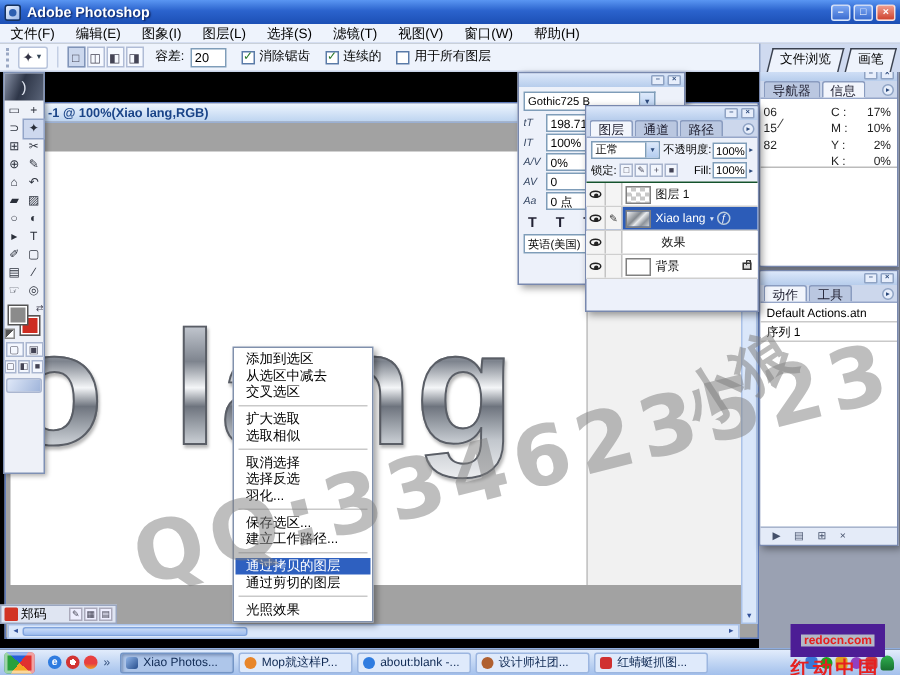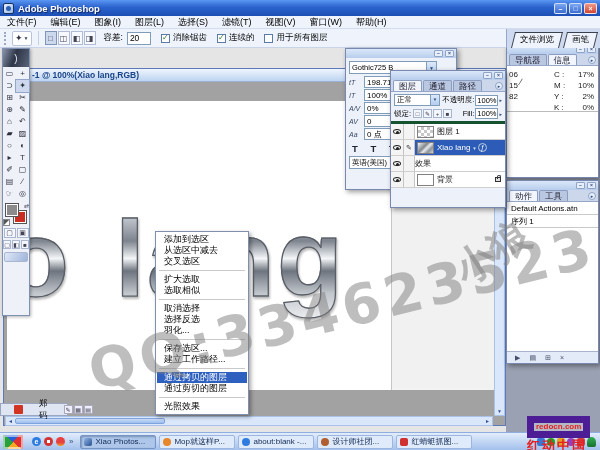--- a/index.html
+++ b/index.html
@@ -1,17 +1,17 @@
 <!DOCTYPE html>
 <html><head>
 <meta charset="utf-8">
 <style>
 *{box-sizing:border-box;margin:0;padding:0;font-family:"Liberation Sans","DejaVu Sans",sans-serif}
 body{margin:0;background:#444}
-#page{position:relative;width:600px;height:450px;overflow:hidden;background:#e5e5e5;font-size:9px}
+#page{position:relative;width:600px;height:450px;overflow:hidden;background:#000000;font-size:9px}
 
 .titlebar{position:absolute;left:0;top:0;width:600px;height:16px;background:linear-gradient(180deg,#5a96f2 0%,#2b63cd 45%,#1c4fb5 100%);display:flex;align-items:center;gap:4px;padding:0 3px;z-index:6}
 .ps-icon{width:11px;height:11px;border-radius:2px;background:linear-gradient(135deg,#e8f0ff,#9ab8e8);border:1px solid #16325e;position:relative;flex:none}
 .ps-icon::after{content:"";position:absolute;left:2px;top:2px;width:5px;height:5px;border-radius:50%;background:#2d5fb0}
 .title-text{color:#fff;font-size:9.5px;font-weight:bold;text-shadow:1px 1px 1px rgba(0,0,30,.6)}
 .win-btns{margin-left:auto;display:flex;gap:2px}
 .wbtn{width:13px;height:11px;border-radius:2px;border:1px solid rgba(255,255,255,.75);background:linear-gradient(180deg,#7ba6f2,#3a6cd0);color:#fff;font-size:7px;line-height:9px;text-align:center;font-weight:bold}
 .wbtn.close{background:linear-gradient(180deg,#ef9a8a,#cf4430)}
 
 .menubar{position:absolute;left:0;top:16px;width:600px;height:13px;background:#eef3fc;border-bottom:1px solid #d4ddf0;display:flex;align-items:flex-start;z-index:6}
@@ -94,35 +94,35 @@
 .lpc1{display:flex;align-items:center;gap:2px;padding:2px 3px;font-size:7.5px}
 .blendbox{width:46px;height:12px;background:#fff;border:1px solid #7f9db9;display:flex;align-items:center;justify-content:space-between;padding-left:2px}
 .bb-dd{width:9px;height:10px;background:linear-gradient(180deg,#dde9fb,#b3ccef);border-left:1px solid #7f9db9;font-size:4.5px;line-height:10px;text-align:center;color:#2c4a7c;font-style:normal}
 .opac{margin-left:auto;display:flex;align-items:center;gap:1px;white-space:nowrap}
 .valbox{background:#fff;border:1px solid #7f9db9;height:11px;line-height:10px;padding:0 1px;font-size:7.5px}
 .spin{font-size:5px;color:#2c4a7c;font-style:normal}
 .lpc2{display:flex;align-items:center;gap:2px;padding:0 3px 2px;font-size:7.5px}
 .lockbtns{display:flex;gap:1px}
 .lockbtn{width:9px;height:9px;border:1px solid #a8b4cc;background:#f2f6fd;font-size:6px;line-height:8px;text-align:center;color:#445}
 .fillwrap{margin-left:auto;display:flex;align-items:center;gap:1px;white-space:nowrap}
-.lrows{background:#fff;border-top:3px solid #14532d}
+.lrows{background:#fff;border-top:1px solid #14532d}
 .lrow{display:flex;align-items:center;height:16px;border-bottom:1px solid #cfcfcf;background:#fff}
 .lrow.sel{background:#2c5cb8}
 .lrow.sel .lname{color:#fff}
 .leye{width:13px;align-self:stretch;border-right:1px solid #c4c4c4;display:flex;align-items:center;justify-content:center;background:#f4f4f4}
 .eyeball{display:block;width:8px;height:5px;border:1px solid #222;border-radius:50%;position:relative}
 .eyeball::after{content:"";position:absolute;left:2px;top:0.5px;width:3px;height:3px;border-radius:50%;background:#222}
 .lcol2{width:11px;align-self:stretch;border-right:1px solid #c4c4c4;display:flex;align-items:center;justify-content:center;font-size:7px;color:#333;background:#f4f4f4}
 .lcol2 i{font-style:normal}
 .lthumb{width:17px;height:12px;border:1px solid #808080;margin:0 3px 0 2px;flex:none}
 .lthumb.checker{background:repeating-conic-gradient(#c8c8c8 0% 25%,#fff 0% 50%) 0 0/6px 6px}
 .lthumb.chrome{background:linear-gradient(135deg,#f4f5f7 0%,#84898f 40%,#e8eaec 55%,#8d939b 75%,#d6d9dc 100%)}
 .lthumb.white{background:#fff}
 .lname{font-size:8px;white-space:nowrap;color:#111}
-.lname.indent{}
+.lname.indent{margin-left:26px}
 .lfxicon{margin-left:12px;width:9px;height:9px;border:1px solid #666;border-radius:50%;font-size:6.5px;font-style:italic;line-height:8px;text-align:center;color:#333;flex:none;background:#eee}
 .ltri{font-size:5px;margin-left:3px;color:#dce6f8;font-style:normal}
 .lfxbadge{margin-left:2px;width:9px;height:9px;border:1px solid #bcd;border-radius:50%;font-size:6.5px;font-style:italic;line-height:8px;text-align:center;color:#fff;flex:none}
 .llockw{margin-left:auto;margin-right:4px}
 .lockicon{display:block;width:6px;height:5px;border:1px solid #333;position:relative;background:#ddd}
 .lockicon::before{content:"";position:absolute;left:1px;top:-3px;width:2px;height:3px;border:1px solid #333;border-bottom:none;border-radius:2px 2px 0 0}
 
 .infop{left:506px;top:44px;width:93px;height:134px;z-index:3}
 .infobody{display:flex;background:#fff;border-bottom:1px solid #bbb;padding:3px 2px;height:46px}
 .rgbv{font-size:8px;line-height:11px;color:#222}
@@ -138,21 +138,21 @@
 
 .dockstrip{position:absolute;left:506px;top:48px;width:94px;height:384px;background:#9aa1b2;z-index:2}
 
 .wm{position:absolute;left:0;top:0;width:600px;height:450px;z-index:50;pointer-events:none}
 .wm-qq{position:absolute;left:90px;top:340px;font-size:55px;font-weight:bold;letter-spacing:5px;color:rgba(125,125,125,.5);transform:rotate(-14deg);transform-origin:0 50%;white-space:nowrap;font-family:"DejaVu Sans",sans-serif}
 .wm-artist{position:absolute;left:452px;top:225px;font-size:40px;font-weight:bold;color:rgba(130,130,130,.55);transform:rotate(-33deg);white-space:nowrap}
 .sitemark{position:absolute;left:527px;top:416px;z-index:60;line-height:1}
 .url{display:inline-block;border:7px solid #4c1d95;color:#e62020;font-size:8px;padding:0 2px;background:rgba(255,255,255,.25);font-weight:bold}
 .cn{color:#e62020;font-size:13px;font-weight:bold;letter-spacing:2px;margin-top:1px}
 
-.imebar{position:absolute;left:0;top:403px;width:68px;height:13px;background:#dfe5f2;border:1px solid #9aa6c0;display:flex;align-items:center;gap:16px;padding:0 13px;z-index:30;font-size:8.5px}
+.imebar{position:absolute;left:0;top:403px;width:78px;height:13px;background:#dfe5f2;border:1px solid #9aa6c0;display:flex;align-items:center;gap:2px;padding:0 2px;z-index:30;font-size:8.5px}
 .imeicon{width:9px;height:9px;background:#d23424;border-radius:1px;flex:none}
 .imebtns{display:flex;gap:1px;margin-left:auto}
 .imebtn{width:9px;height:9px;border:1px solid #aab;background:#eef;font-size:6px;line-height:8px;text-align:center;color:#445}
 
 .taskbar{position:absolute;left:0;top:432px;width:600px;height:18px;background:linear-gradient(180deg,#e3edfc 0%,#bcd2f2 60%,#a3c0ec 100%);border-top:1px solid #8fadde;display:flex;align-items:center;gap:4px;padding:0 3px;z-index:40}
 .start{width:20px;height:14px;border-radius:2px;background:conic-gradient(from 40deg,#e03030 0 25%,#f5a623 0 50%,#28a03c 0 75%,#2660d8 0);box-shadow:inset 0 0 0 2px rgba(255,255,255,.55);flex:none}
 .ql{display:flex;align-items:center;gap:3px;margin-left:5px}
 .qi{width:9px;height:9px;border-radius:50%;color:#fff;font-size:7px;line-height:9px;text-align:center;font-weight:bold}
 .qi.ie{background:#2f7ce0}
 .qi.mp{background:radial-gradient(circle,#fff 0 30%,#d23333 31%)}

